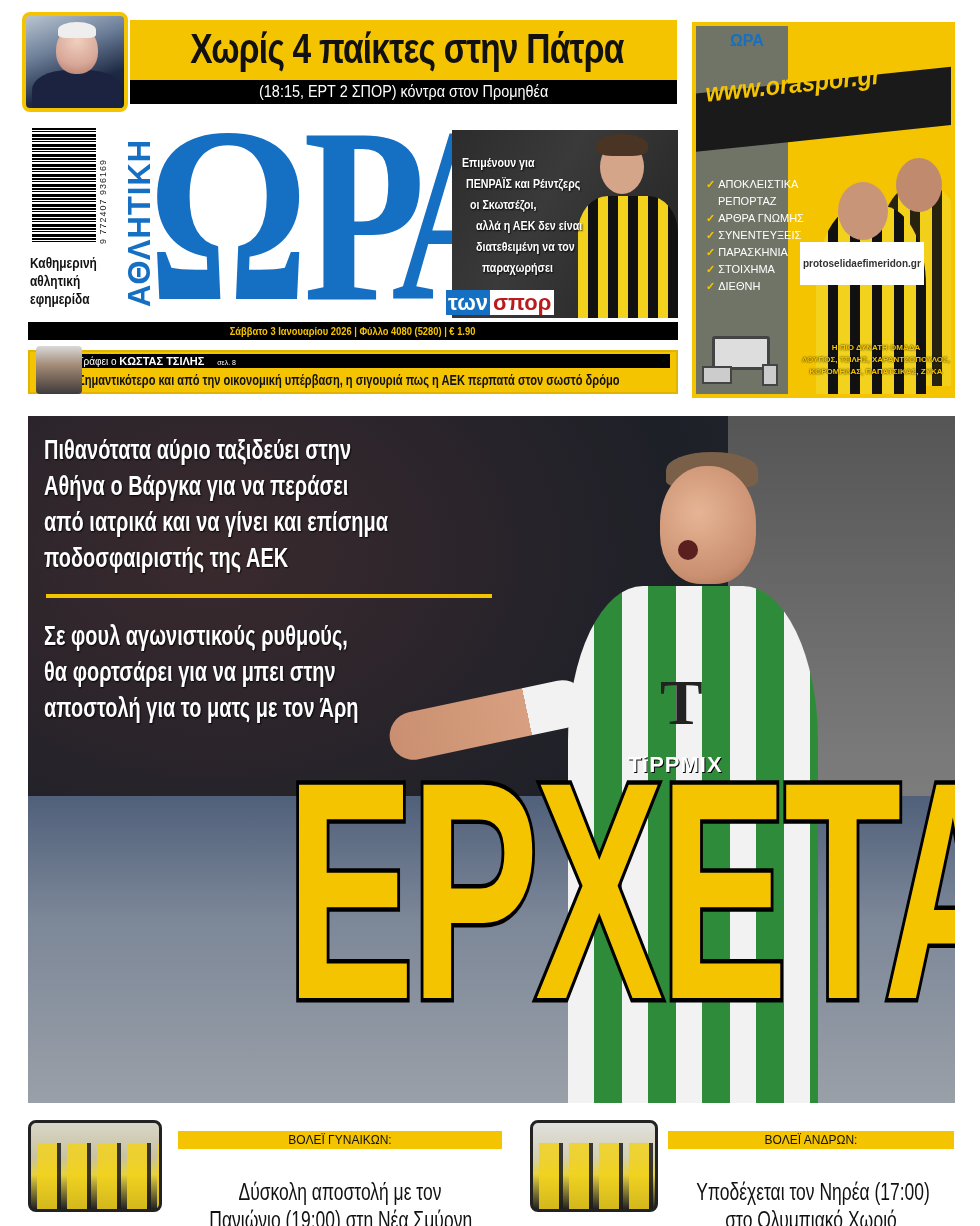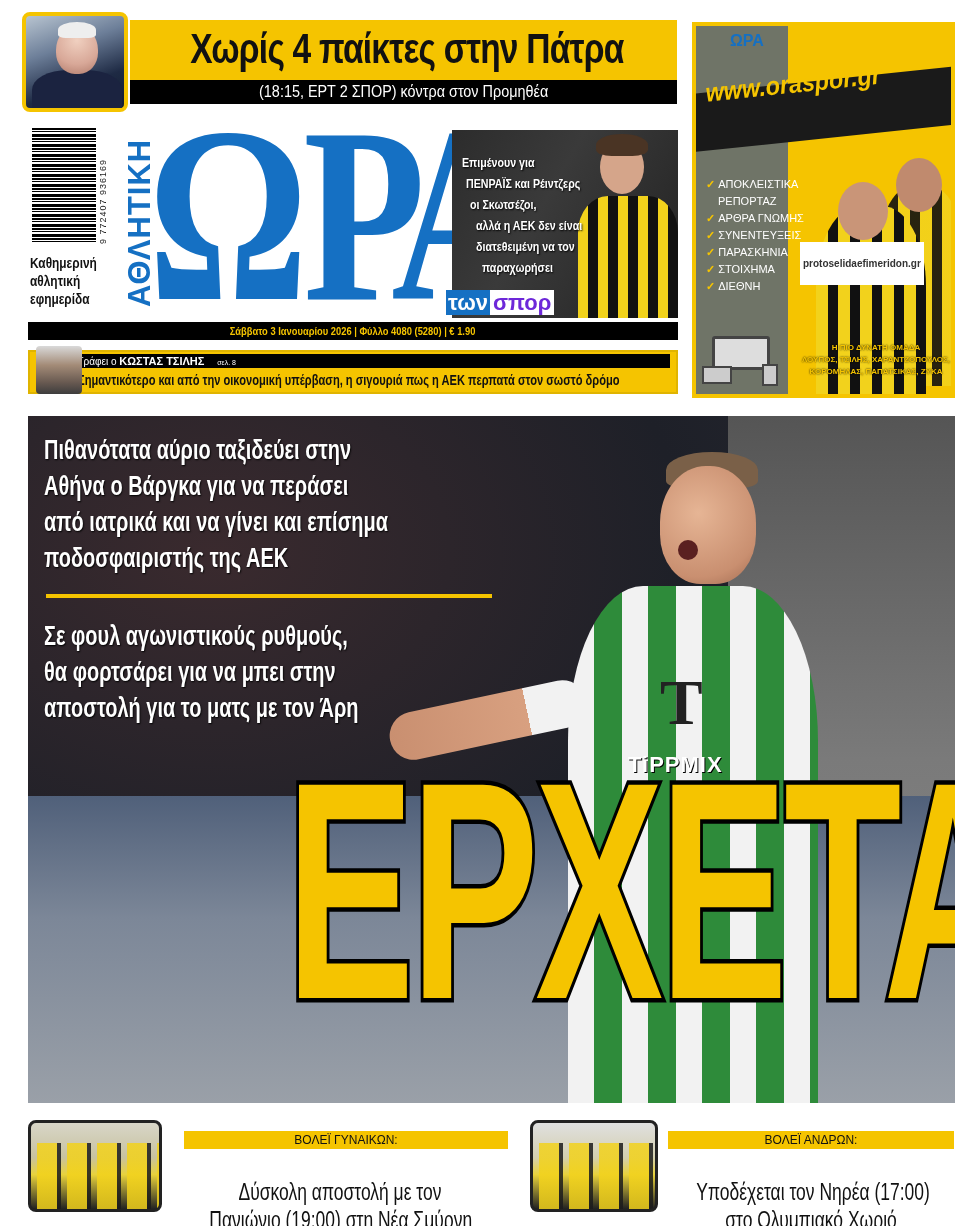--- a/index.html
+++ b/index.html
@@ -30,21 +30,21 @@
     writing-mode: vertical-rl; transform: rotate(180deg); letter-spacing: 1px; }
   #tagline { left: 30px; top: 254px; width: 90px; font-size: 14px; line-height: 18px; color: #111; font-weight: bold; }
   #tagline div { transform: scaleX(0.85); transform-origin: left top; white-space: nowrap; }
 
   #vertical-athl { left: 124px; top: 130px; width: 32px; height: 186px; color: #1570c3; font-weight: bold; font-size: 31px;
     writing-mode: vertical-rl; transform: rotate(180deg); text-align: center; letter-spacing: 1px; line-height: 32px; }
   #logo-main { left: 148px; top: 105px; width: 340px; height: 220px; color: #1570c3; font-family: "Liberation Serif", serif;
     font-weight: bold; font-size: 250px; line-height: 220px; letter-spacing: -6px; transform: scaleX(0.8); transform-origin: left top; white-space: nowrap; }
   #logo-sub { left: 446px; top: 290px; height: 26px; font-size: 22px; font-weight: bold; line-height: 26px; }
   #logo-sub .a { color: #fff; background: #1570c3; padding: 0 2px; }
-  #logo-sub .b { color: #6d28d9; background: #fff; padding: 0 3px; }
+  #logo-sub .b { color: #b91c1c; background: #fff; padding: 0 3px; }
 
   #inset-photo { left: 452px; top: 130px; width: 226px; height: 188px; overflow: hidden;
     background: linear-gradient(120deg, #2c2c2c 0%, #3a3a3a 40%, #222 100%); }
   #inset-player { position: absolute; left: 126px; top: 0; width: 100px; height: 188px; }
   #inset-player .head { position: absolute; left: 22px; top: 10px; width: 44px; height: 54px; border-radius: 50%; background: #d5a58a; }
   #inset-player .hair { position: absolute; left: 18px; top: 4px; width: 52px; height: 22px; border-radius: 50% 50% 30% 30%; background: #4a3424; }
   #inset-player .shirt { position: absolute; left: 0; top: 66px; width: 100px; height: 122px; border-radius: 30% 30% 0 0;
     background: repeating-linear-gradient(90deg, #f2d21c 0 10px, #111 10px 20px); }
   #inset-text { position: absolute; left: 10px; top: 22px; width: 210px; color: #fff; font-weight: bold; font-size: 13px; line-height: 21px;
     text-shadow: 1px 1px 2px #000; }
@@ -122,21 +122,21 @@
   #topic-bar span { display: inline-block; font-size: 26px; line-height: 36px; font-weight: bold; color: #111;
     white-space: nowrap; transform: scaleX(0.72); transform-origin: center top; }
 
   
   .teaser-photo { position: absolute; top: 1120px; height: 92px; border: 3px solid #222; border-radius: 8px; overflow: hidden; }
   #teaser1-photo { left: 28px; width: 134px; background: linear-gradient(180deg, #d8d6c8 0%, #c8c2a0 40%, #e8d23c 60%, #222 100%); }
   #teaser2-photo { left: 530px; width: 128px; background: linear-gradient(180deg, #e0e0e0 0%, #d4d0b0 40%, #e8d23c 60%, #222 100%); }
   .teaser-figs { position: absolute; left: 0; bottom: 0; width: 100%; height: 66px;
     background: repeating-linear-gradient(90deg, transparent 0 6px, #f2d21c 6px 26px, #1b1b1b 26px 30px); opacity: 0.85; }
   .teaser-label { position: absolute; top: 1131px; height: 18px; background: #f5c400; text-align: center; font-size: 12px; line-height: 18px; color: #111; }
-  #teaser1-label { left: 184px; width: 324px; }
+  #teaser1-label { left: 178px; width: 324px; }
   #teaser2-label { left: 668px; width: 286px; }
   .teaser-title { position: absolute; top: 1158px; text-align: center; font-size: 23px; line-height: 28px; font-weight: normal; color: #111; margin-top: 20px; }
   .teaser-title div { white-space: nowrap; transform: scaleX(0.76); transform-origin: center top; }
   #teaser1-title { left: 168px; width: 344px; }
   #teaser2-title { left: 660px; width: 302px; }
 </style>
 </head>
 <body>
 
 <div id="coach-photo" class="abs">

